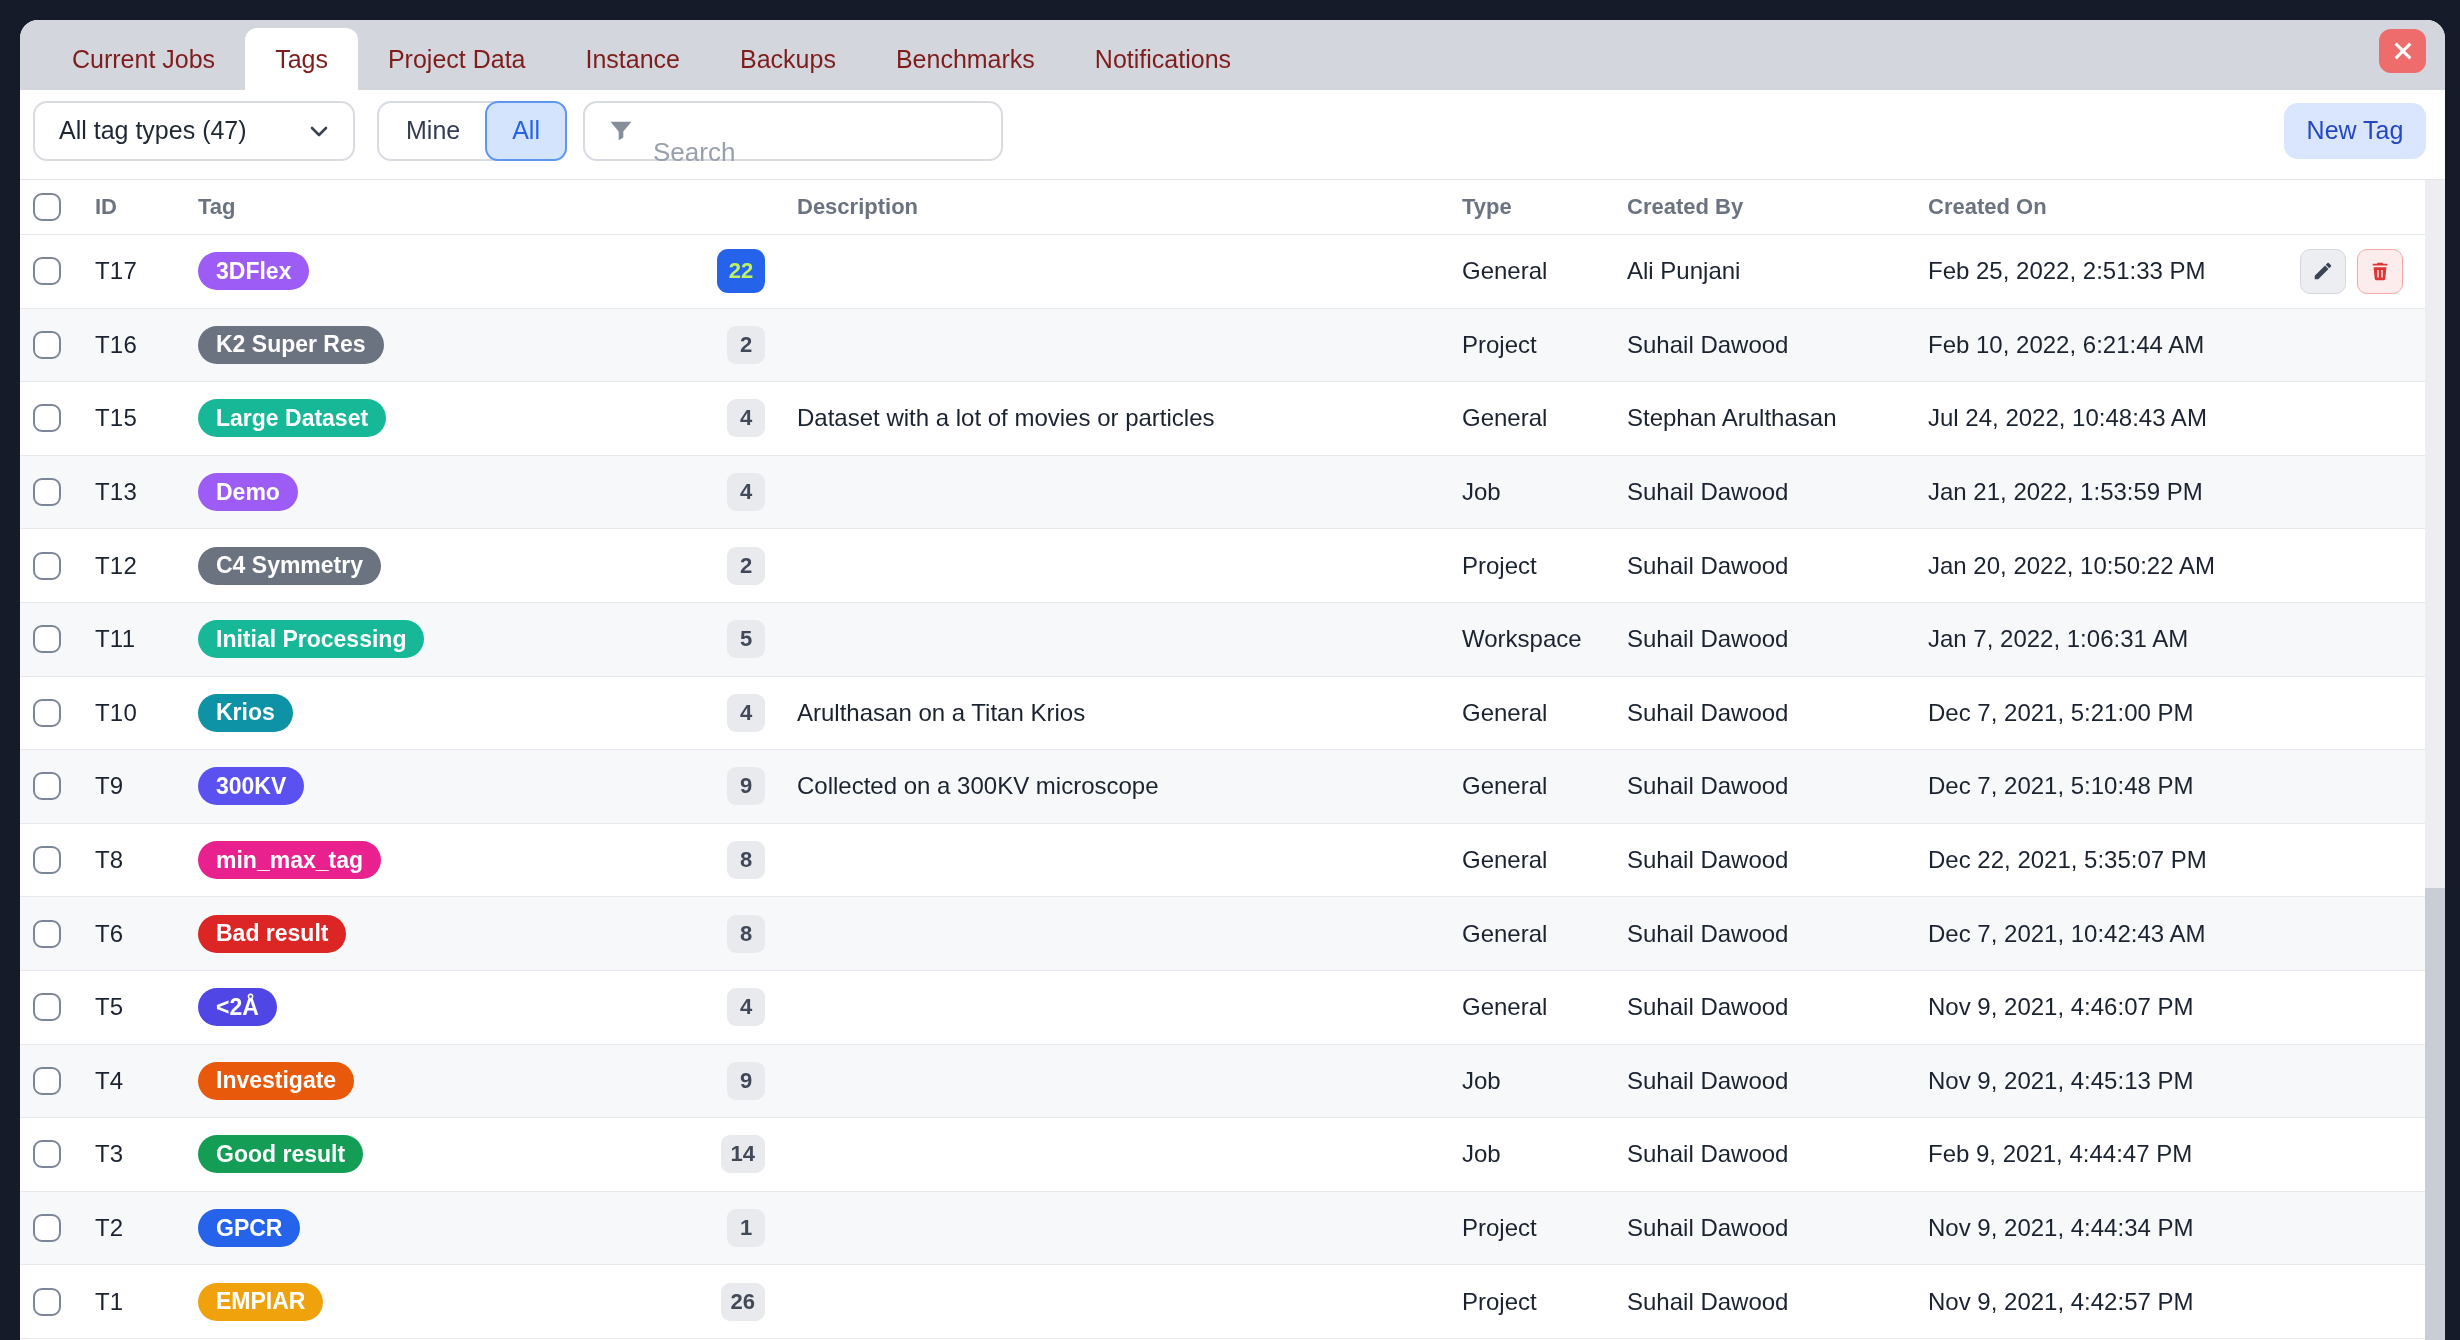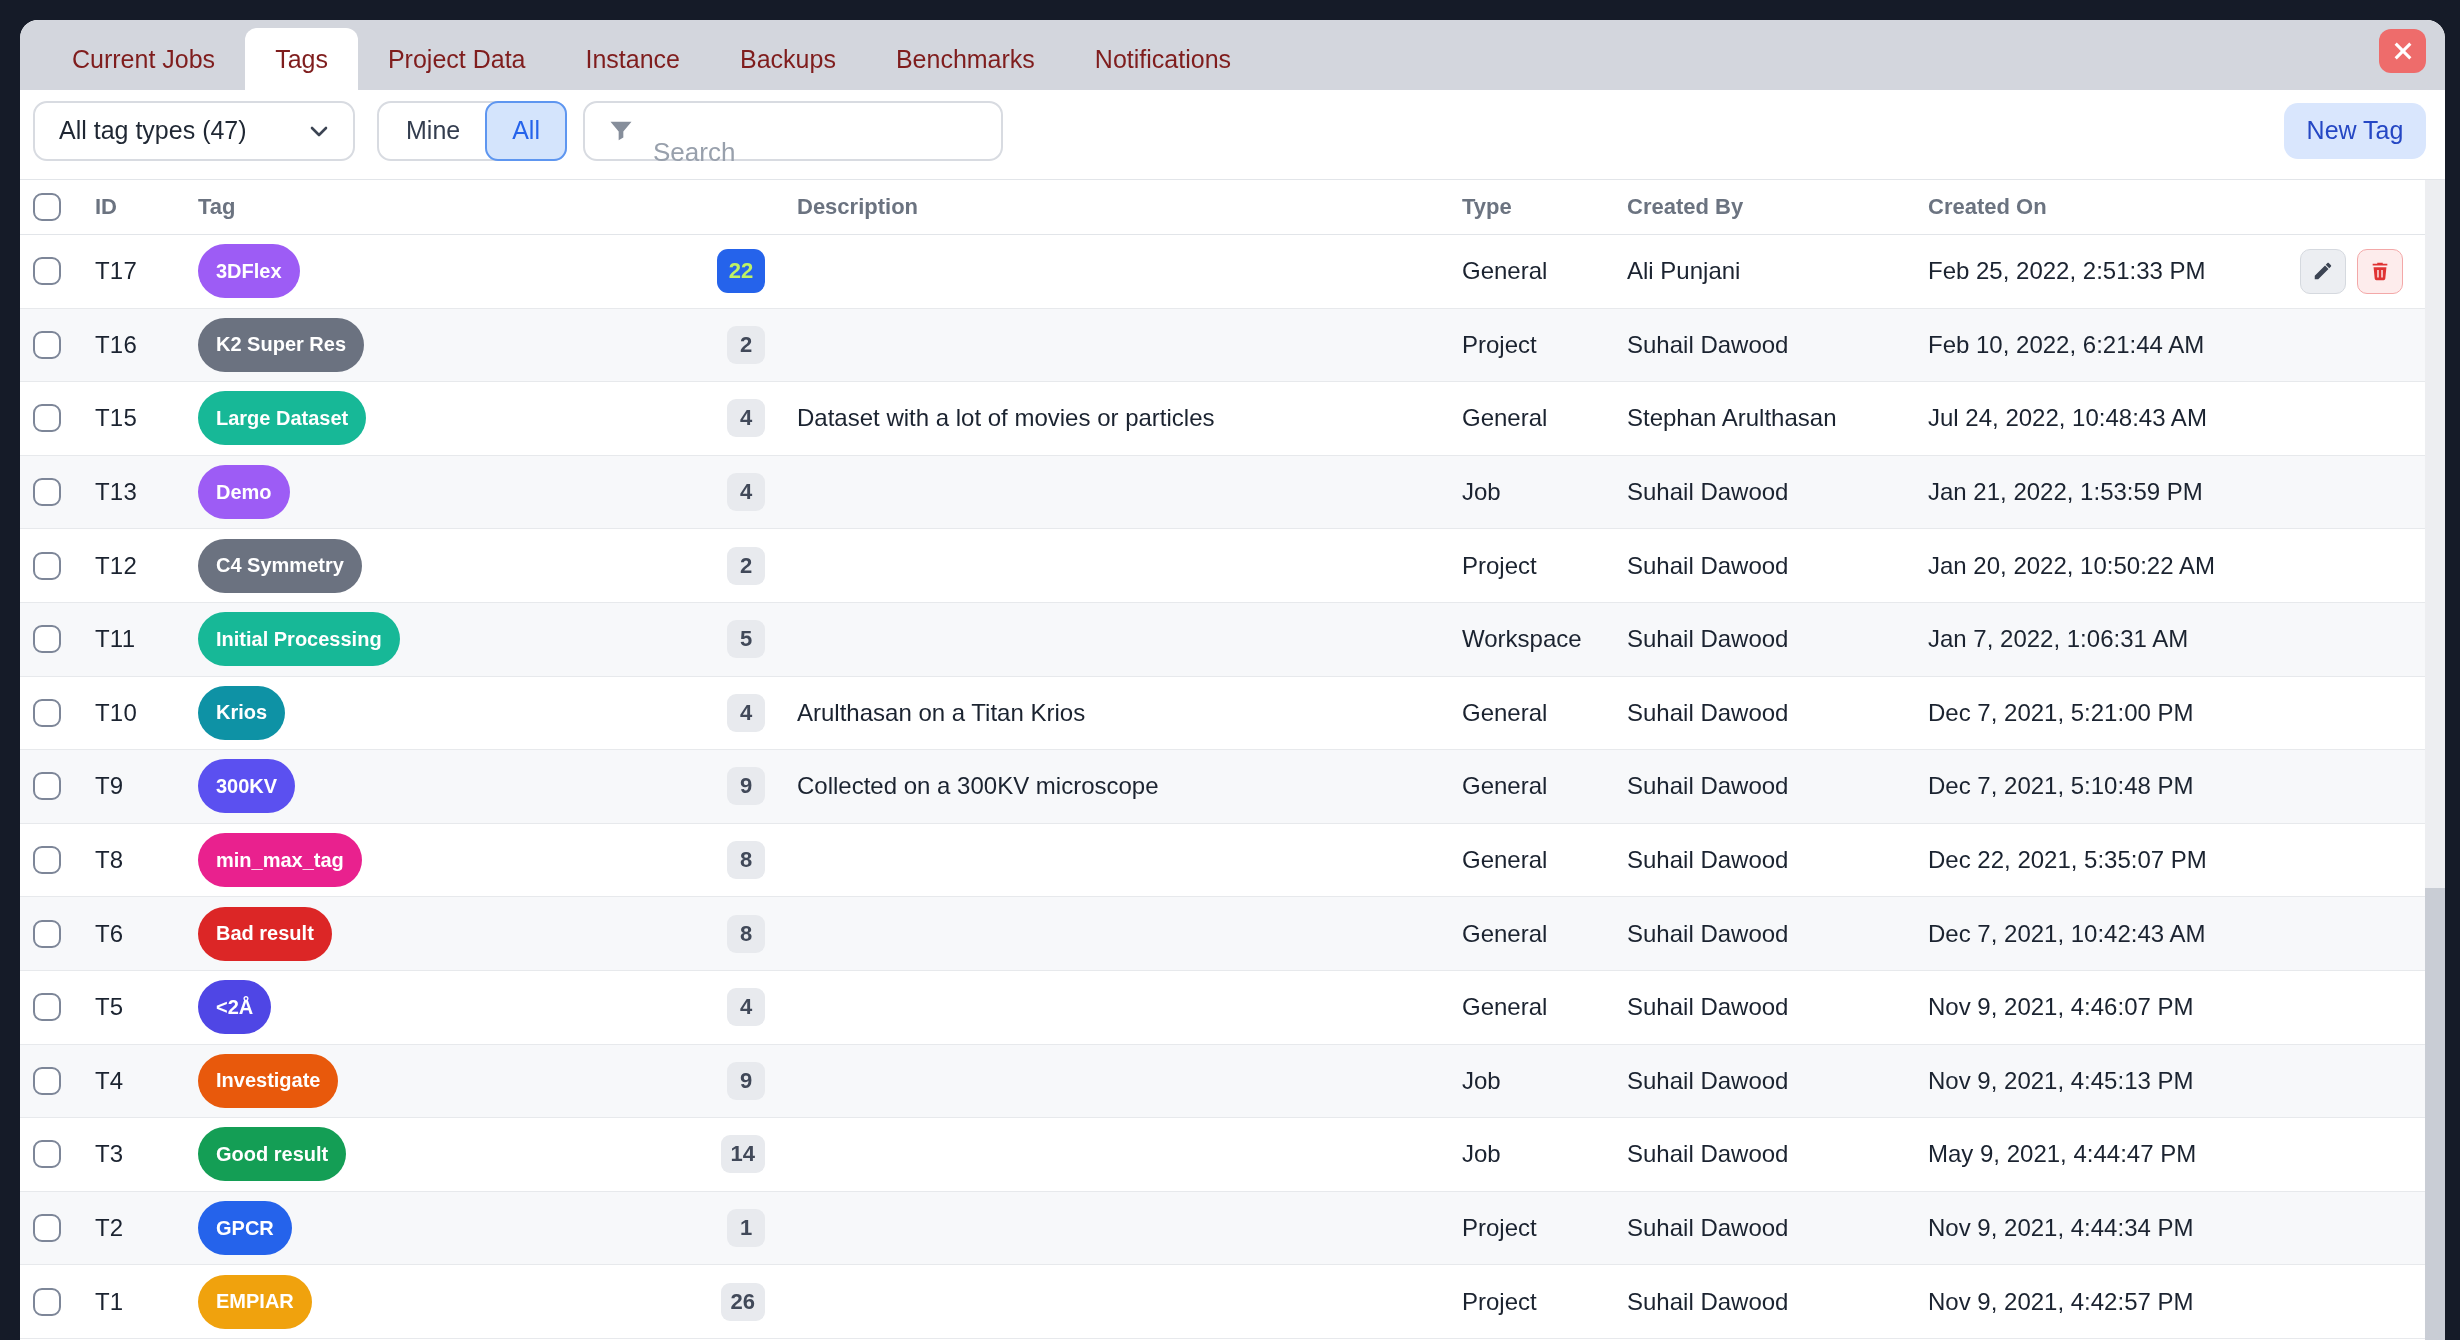--- a/index.html
+++ b/index.html
@@ -48,22 +48,22 @@
     align-items:center; padding-left:13px; }
   .thead { height:55px; font-size:22px; font-weight:700; color:#6b7380;
            border-bottom:1px solid #e2e5e9; background:#ffffff; }
   .col-desc { padding-left:32px; }
   .col-count { text-align:right; }
   .row { height:73.6px; border-bottom:1px solid #e7e9ec; font-size:24px; color:#1b2330; background:#ffffff; }
   .row.striped { background:#f7f8fa; }
   .checkbox { width:28px; height:28px; border:2.5px solid #7d8698; border-radius:9px;
               background:#ffffff; cursor:pointer; }
   .cell-id { letter-spacing:.2px; }
-  .pill { display:inline-flex; align-items:center; height:54px; padding:7px 18px;
-          border-radius:999px; color:#ffffff; font-size:20px; font-weight:600; white-space:nowrap; }
+  .pill { display:inline-flex; align-items:center; height:38px; padding:7px 18px;
+          border-radius:999px; color:#ffffff; font-size:23px; font-weight:600; white-space:nowrap; }
   .badge { display:inline-flex; align-items:center; justify-content:center;
            min-width:38px; height:38px; padding:0 10px; border-radius:9px;
            font-size:22px; font-weight:600; }
   .badge.gray { background:#e8eaee; color:#414959; }
   .badge.blue { background:#2563eb; color:#bef264; min-width:48px; height:44px; border-radius:11px; }
   .cell-actions { display:flex; gap:11px; }
   .icon-btn { width:46px; height:45px; border-radius:10px; display:flex; align-items:center;
               justify-content:center; cursor:pointer; }
   .icon-btn.edit { background:#eceef2; border:1.5px solid #d5d9df; }
   .icon-btn.edit svg { width:22px; height:22px; fill:#3c4453; }
@@ -303,21 +303,21 @@
         <div class="row grid-cols">
     <div>
             <div class="checkbox"></div>
           </div>
     <div class="cell-id">T3</div>
     <div><span class="pill" style="background: rgb(20, 158, 85);">Good result</span></div>
     <div class="col-count"><span class="badge gray">14</span></div>
     <div class="col-desc"></div>
     <div>Job</div>
     <div>Suhail Dawood</div>
-    <div>May 9, 2021, 4:44:47 PM</div>
+    <div>Feb 9, 2021, 4:44:47 PM</div>
     <div class="cell-actions"></div>
   </div>
         <div class="row grid-cols striped">
     <div>
             <div class="checkbox"></div>
           </div>
     <div class="cell-id">T2</div>
     <div><span class="pill" style="background: rgb(37, 99, 235);">GPCR</span></div>
     <div class="col-count"><span class="badge gray">1</span></div>
     <div class="col-desc"></div>

